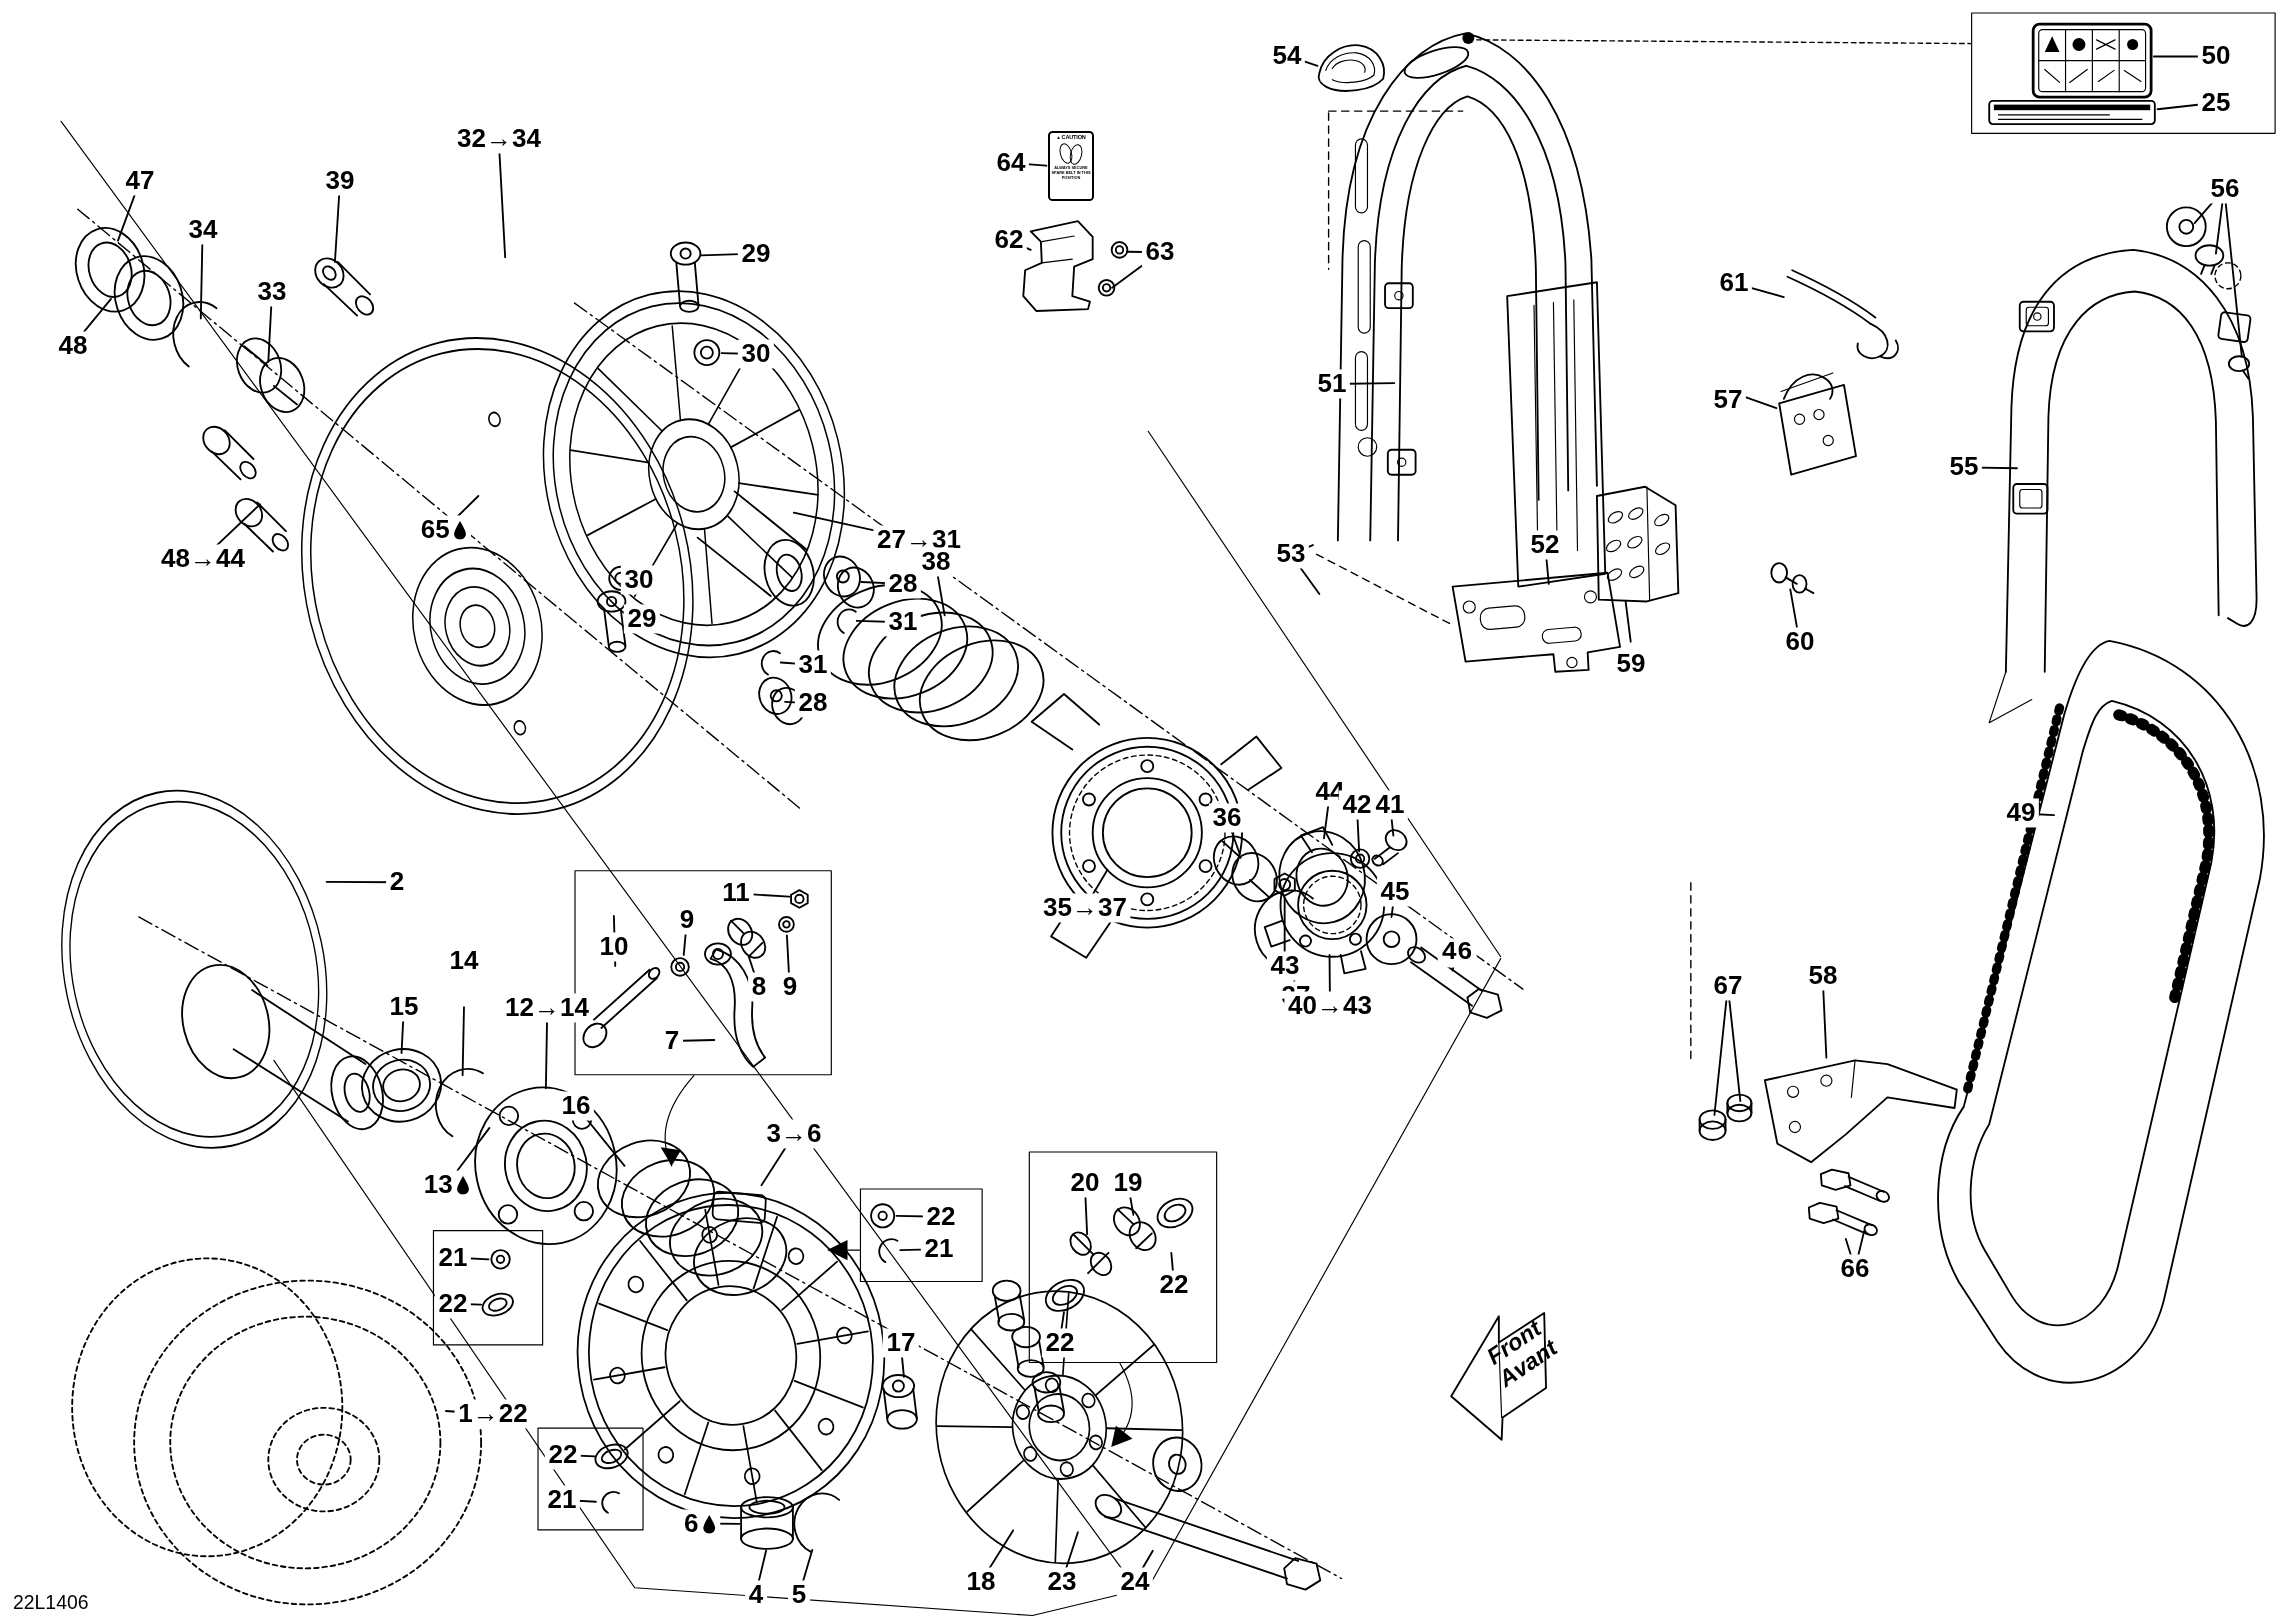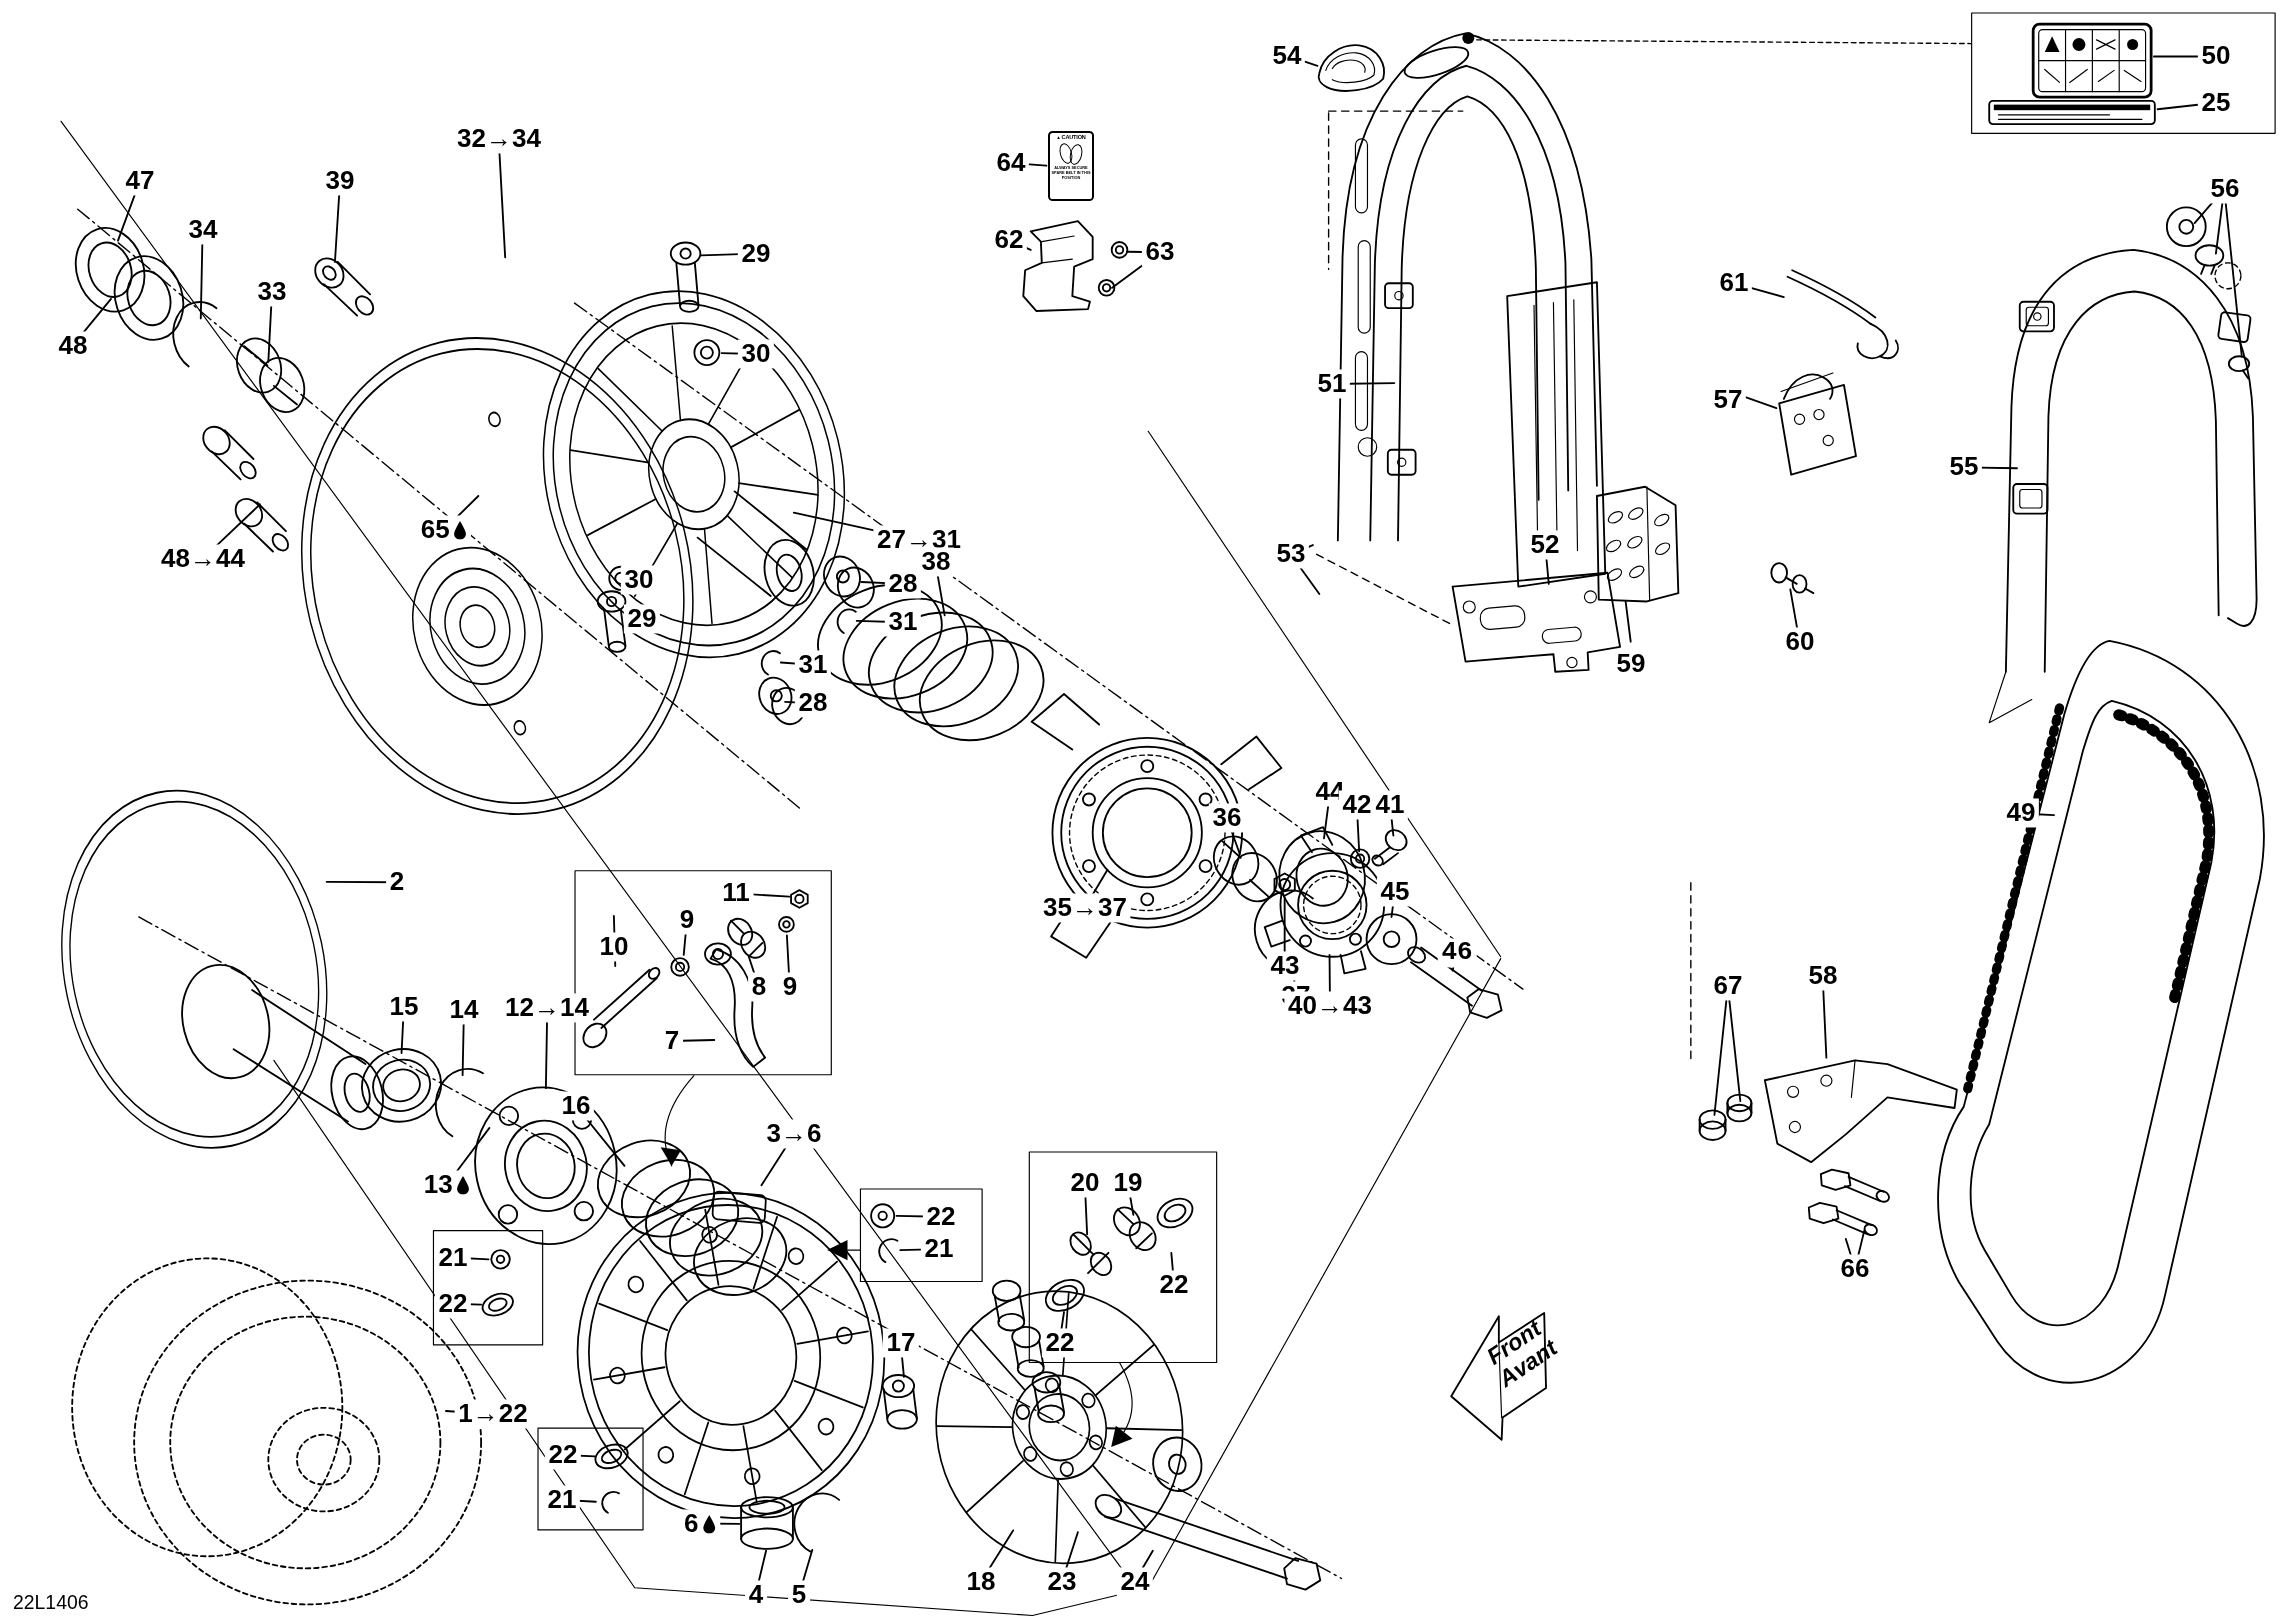--- a/index.html
+++ b/index.html
@@ -823,21 +823,21 @@
       </div>
       <div class="callout" style="left: 1457px; top: 953px; font-family: Liberation Mono, monospace;">
         <span>46</span>
       </div>
       <div class="callout" style="left: 397px; top: 882px;">
         <span>2</span>
       </div>
       <div class="callout" style="left: 404px; top: 1007px;">
         <span>15</span>
       </div>
-      <div class="callout" style="left: 464px; top: 1010px;">
+      <div class="callout" style="left: 464px; top: 961px;">
         <span>14</span>
       </div>
       <div class="callout" style="left: 547px; top: 1008px;">
         <span>12→14</span>
       </div>
       <div class="callout" style="left: 576px; top: 1106px;">
         <span>16</span>
       </div>
       <div class="callout" style="left: 447px; top: 1185px;">
         <span>13</span>

